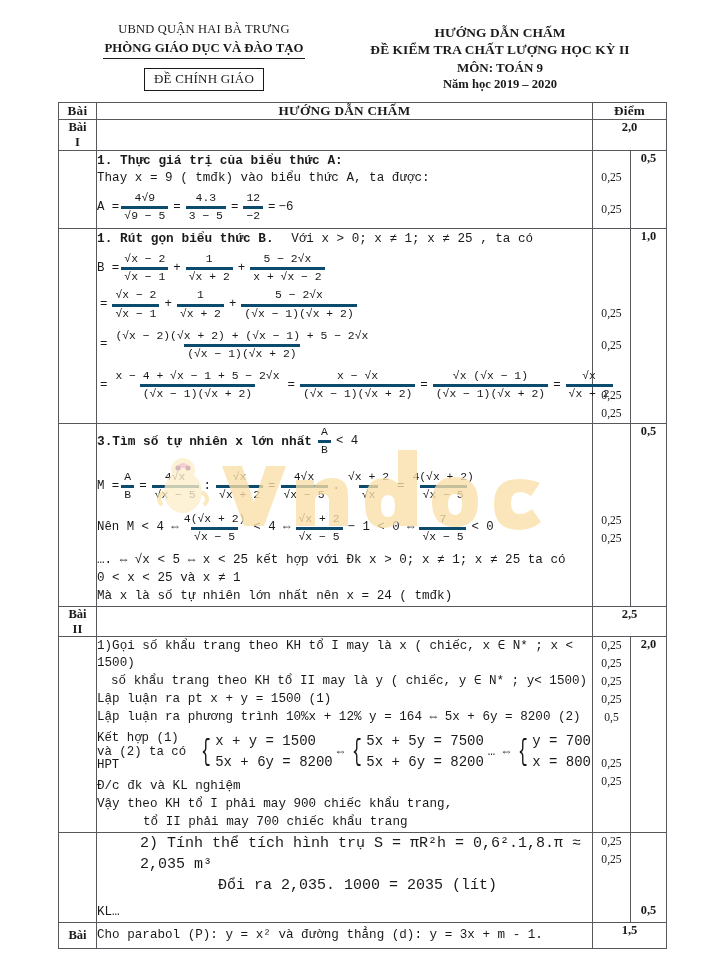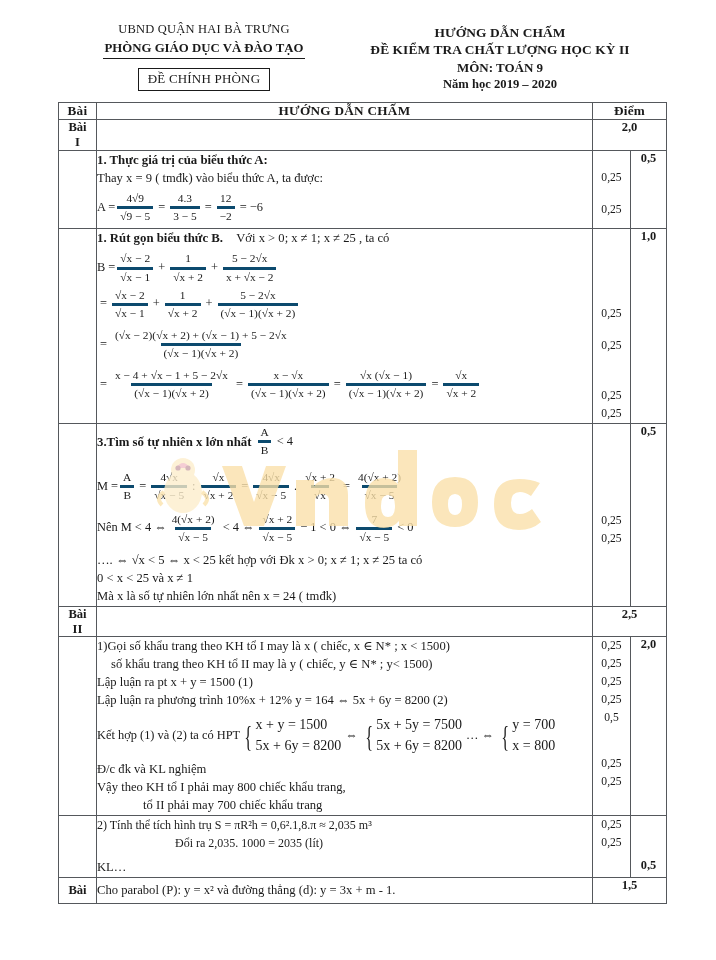--- a/index.html
+++ b/index.html
@@ -107,20 +107,21 @@
     text-align: center;
     font-size: 12.6px;
     font-weight: bold;
     padding: 2px 0 0 0;
     line-height: 1.18;
   }
   td.body-cell {
     padding: 3px 4px 4px 6px;
     font-size: 12.6px;
     line-height: 1.35;
+    font-family: Liberation Mono, monospace;
   }
   td.score-cell {
     text-align: center;
     font-size: 11.6px;
     padding: 3px 0 0 0;
     line-height: 1.55;
   }
   td.total-cell {
     text-align: center;
     font-size: 12.4px;
@@ -133,21 +134,21 @@
     font-weight: bold;
     vertical-align: middle;
     padding: 4px 0 5px 0;
   }
 
   .b-line { margin: 1px 0; }
   .b-title { font-weight: bold; font-size: 12.8px; }
   .indent1 { padding-left: 14px; }
   .indent2 { padding-left: 46px; }
   .indent3 { padding-left: 78px; }
-  .small { font-size: 12px; }
+  .small { font-size: 15px; margin-left: 43px; }
 
   
   .mrow {
     display: flex;
     align-items: center;
     flex-wrap: nowrap;
     font-size: 12.4px;
     line-height: 1.1;
     margin: 3px 0;
   }
@@ -198,21 +199,21 @@
 </style>
 </head>
 <body>
 
 <div class="page">
 
   <div class="doc-header">
     <div class="hdr-left">
       <div class="hdr-line1">UBND QUẬN HAI BÀ TRƯNG</div>
       <div><span class="hdr-line2">PHÒNG GIÁO DỤC VÀ ĐÀO TẠO</span></div>
-      <div><span class="official-box">ĐỀ CHÍNH PHÒNG</span></div>
+      <div><span class="official-box">ĐỀ CHÍNH GIÁO</span></div>
     </div>
     <div class="hdr-right">
       <div class="hdr-r1">HƯỚNG DẪN CHẤM</div>
       <div class="hdr-r2">ĐỀ KIỂM TRA CHẤT LƯỢNG HỌC KỲ II</div>
       <div class="hdr-r3">MÔN: TOÁN 9</div>
       <div class="hdr-r4">Năm học 2019 – 2020</div>
     </div>
   </div>
 
   <svg class="watermark" viewBox="0 0 420 95">
@@ -498,21 +499,21 @@
           <span class="brace-sys">
             <span class="bchar">{</span>
             <span class="sys-rows">
               <span>y = 700</span>
               <span>x = 800</span>
             </span>
           </span>
         </div>
 
         <div class="b-line" style="margin-top:4px">Đ/c đk và KL nghiệm</div>
-        <div class="b-line">Vậy theo KH tổ I phải may 800 chiếc khẩu trang,</div>
+        <div class="b-line">Vậy theo KH tổ I phải may 900 chiếc khẩu trang,</div>
         <div class="b-line indent2">tổ II phải may 700 chiếc khẩu trang</div>
       </td>
       <td class="score-cell">
         <div>0,25</div>
         <div>0,25</div>
         <div>0,25</div>
         <div>0,25</div>
         <div>0,5</div>
         <div style="height:28px"></div>
         <div>0,25</div>

